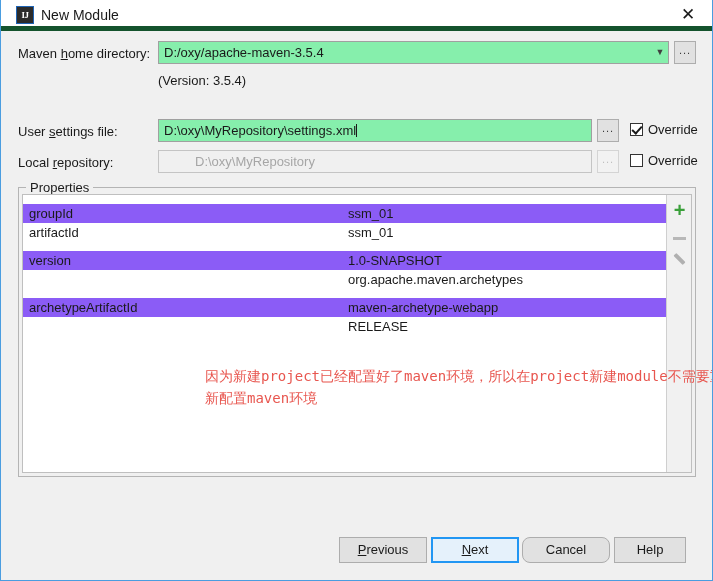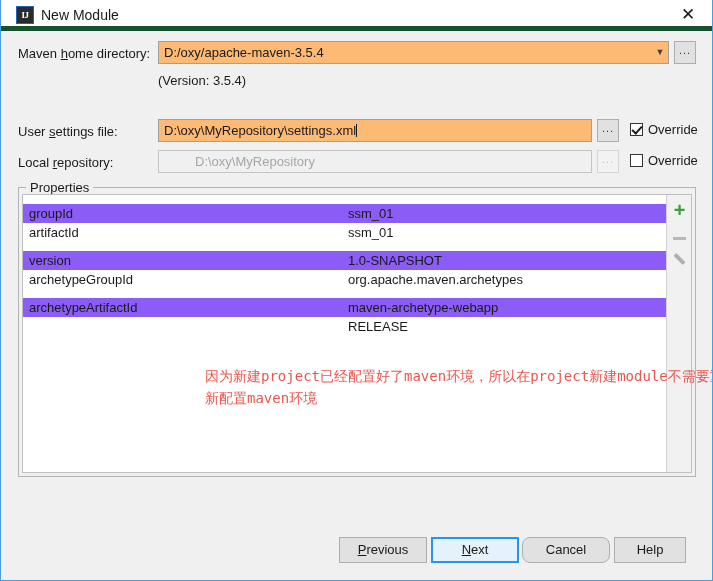--- a/index.html
+++ b/index.html
@@ -72,21 +72,21 @@
   .lbl {
     position: absolute;
     font-size: 13px;
     color: #1a1a1a;
     white-space: nowrap;
   }
   .lbl u { text-decoration: underline; }
 
   .textfield {
     position: absolute;
-    background: #fdba74;
+    background: #86efac;
     border: 1px solid #a0a0a0;
     font-size: 13px;
     color: #1a1a1a;
     padding: 0 5px;
     line-height: 21px;
     height: 23px;
     white-space: nowrap;
     overflow: hidden;
   }
   .textfield.disabled {
@@ -306,21 +306,20 @@
         </div>
         <div class="trow">
           <span class="tkey">artifactId</span>
           <span class="tval">ssm_01</span>
         </div>
         <div class="trow alt">
           <span class="tkey">version</span>
           <span class="tval">1.0-SNAPSHOT</span>
         </div>
         <div class="trow">
-          <span class="tkey">archetypeGroupId</span>
           <span class="tval">org.apache.maven.archetypes</span>
         </div>
         <div class="trow alt">
           <span class="tkey">archetypeArtifactId</span>
           <span class="tval">maven-archetype-webapp</span>
         </div>
         <div class="trow">
           <span class="tval">RELEASE</span>
         </div>
       </div>

